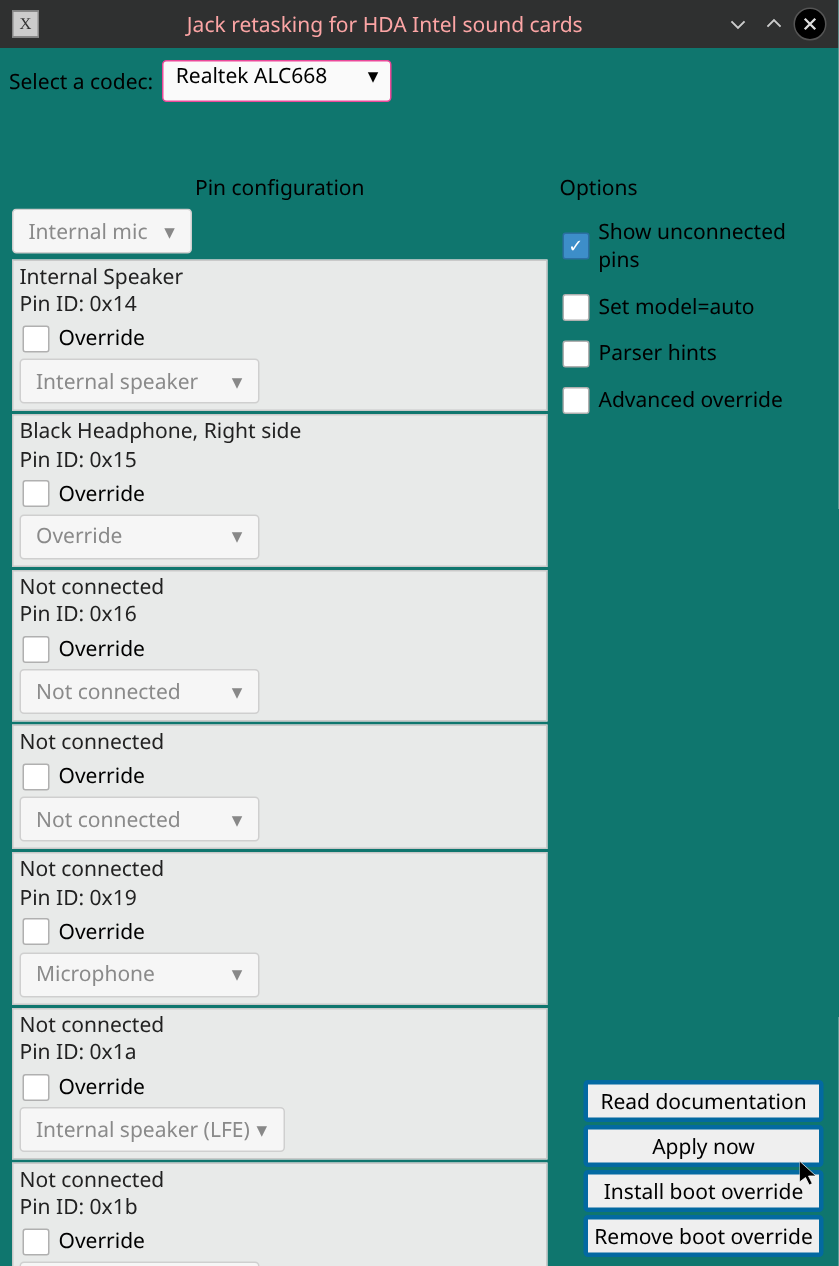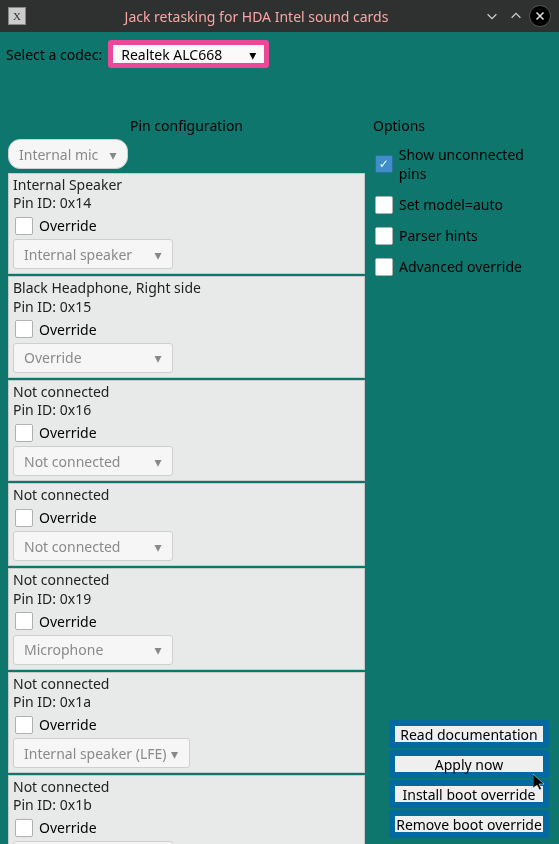--- a/index.html
+++ b/index.html
@@ -5,40 +5,40 @@
   * { box-sizing: border-box; margin: 0; padding: 0; font-family: "Noto Sans", "DejaVu Sans", sans-serif; font-size: 14px; }
   body { background: #d8dad9; width: 559px; height: 844px; overflow: hidden; position: relative; }
   .titlebar { background: #2f3030; height: 32px; display: flex; align-items: center; padding: 0 8px; color: #e6e6e6; }
   .titlebar .app-icon { width: 18px; height: 18px; background: #ccc; border: 1px solid #888; display: flex; align-items: center; justify-content: center; font-size: 11px; color: #333; font-family: serif; margin-right: 8px; }
   .titlebar .title { flex: 1; text-align: center; font-size: 14px; color: #fca5a5; }
   .titlebar .win-btn { width: 22px; height: 22px; display: flex; align-items: center; justify-content: center; margin-left: 2px; cursor: pointer; border-radius: 11px; }
   .titlebar .win-btn.close { background: #000; border: 1px solid #555; }
   .titlebar .win-btn svg { width: 14px; height: 14px; }
   .content { padding: 4px; background: #0f766e; height: calc(100% - 32px); position: relative; }
   .codec-row { display: flex; align-items: center; gap: 6px; padding: 4px 2px 8px 2px; }
-  .combo { background: #fafafa; border: 5px solid #ec4899; border-radius: 3px; height: 28px; display: flex; align-items: center; padding: 0 8px; gap: 10px; cursor: pointer; }
+  .combo { background: #fafafa; border: 1px solid #ec4899; border-radius: 3px; height: 28px; display: flex; padding: 0 8px; gap: 10px; cursor: pointer; }
   .combo .arrow { border-left: 1px solid transparent; padding-left: 16px; }
   .columns { display: flex; gap: 0; align-items: flex-start; }
   .pin-col { width: 365px; }
   .opt-col { flex: 1; padding-left: 4px; }
   .col-title { text-align: center; font-size: 14px; padding: 0 0 4px 0; margin-top: 40px; }
   .opt-col .col-title { text-align: left; }
   .pin-list { height: 740px; overflow: hidden; }
   .pin-box { border: 1px solid #c9c9c9; background: #e8eae9; margin: 0 4px 2px 4px; padding: 2px 4px 4px 4px; }
   .pin-box .hdr { font-size: 14px; color: #222; line-height: 1.3; }
   .cb-row { display: flex; align-items: center; gap: 6px; padding: 4px 2px; }
   .cb { width: 18px; height: 18px; border: 1px solid #b0b0b0; border-radius: 2px; background: #fff; display: flex; align-items: center; justify-content: center; cursor: pointer; }
   .cb.checked { background: #3d8ec9; border-color: #2b6fa1; }
   .cb.checked::after { content: "✓"; color: #fff; font-size: 12px; line-height: 1; }
   .sel { display: inline-flex; align-items: center; justify-content: space-between; background: #f6f6f6; border: 1px solid #cfcfcf; border-radius: 3px; height: 30px; padding: 0 6px 0 10px; color: #8a8a8a; min-width: 160px; cursor: pointer; }
-  .sel.small { min-width: 120px; border-radius: 12px; }
+  .sel.small { min-width: 120px; }
   .sel .arrow { width: 16px; text-align: center; color: #888; }
   .opts .cb-row { padding: 6px 2px; }
   .btn-stack { position: absolute; right: 10px; bottom: 6px; width: 160px; display: flex; flex-direction: column; gap: 2px; }
-  .btn { background: #efefef; border: 6px solid #0369a1; border-radius: 3px; height: 28px; display: flex; align-items: center; justify-content: center; cursor: pointer; font-size: 14px; }
+  .btn { background: #efefef; border: 3px solid #0369a1; border-radius: 3px; height: 28px; display: flex; align-items: center; justify-content: center; cursor: pointer; font-size: 14px; }
   .cursor { position: absolute; right: 14px; bottom: 52px; width: 12px; height: 18px; pointer-events: none; }
   .pin-first-sel-only { margin: 0 4px 4px 4px; display: flex; }
 </style>
 </head>
 <body>
 
 <div class="titlebar">
   <div class="app-icon">X</div>
   <div class="title">Jack retasking for HDA Intel sound cards</div>
   <div class="win-btn">

